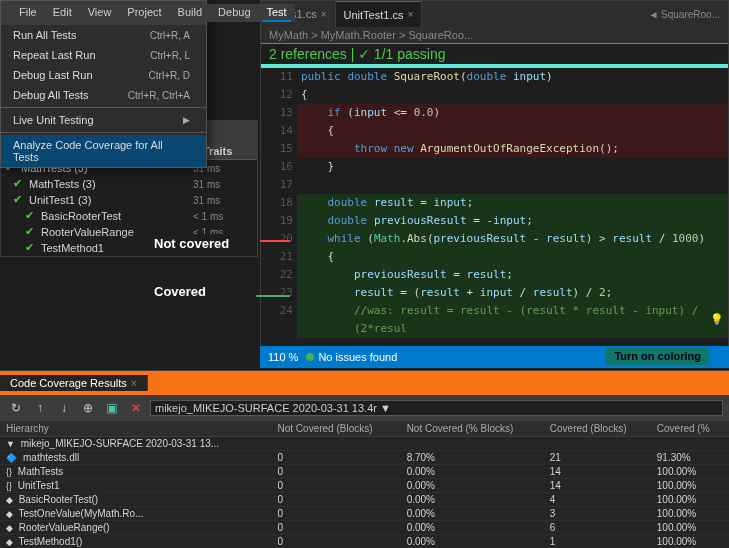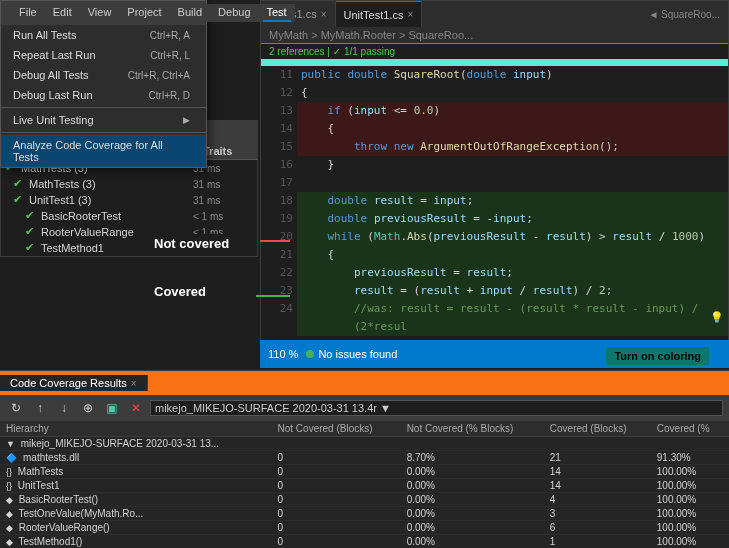--- a/index.html
+++ b/index.html
@@ -150,22 +150,22 @@
       padding: 2px 8px;
       color: #888;
       font-size: 11px;
       border-bottom: 1px solid #8b5cf6;
     }
 
     .code-info-bar {
       background: #1e1e1e;
       padding: 2px 8px;
       color: #4ec94e;
-      font-size: 10px;
-      border-bottom: 7px solid #5eead4;
+      font-size: 14px;
+      border-bottom: 4px solid #5eead4;
     }
 
     .code-body {
       display: flex;
       height: calc(100% - 82px);
       overflow: hidden;
     }
     .line-numbers {
       width: 36px;
       background: #1e1e1e;
@@ -203,21 +203,21 @@
     .fn { color: #dcdcaa; }
     .var { color: #9cdcfe; }
 
     
     .status-bar {
       position: absolute;
       bottom: 180px; left: 260px; right: 0;
       height: 22px;
       background: #007acc;
       display: flex; align-items: center;
-      padding: 14px 8px; gap: 8px;
+      padding: 8px 8px; gap: 8px;
       font-size: 11px; color: white;
     }
     .status-issues { display: flex; align-items: center; gap: 4px; }
     .status-circle { width: 8px; height: 8px; border-radius: 50%; background: #4caf50; }
 
     
     .coloring-btn {
       position: absolute;
       bottom: 183px; right: 20px;
       background: #0f766e;
@@ -359,26 +359,26 @@
   </div>
   <div class="menu-item">
     <span>Run All Tests</span>
     <span class="shortcut">Ctrl+R, A</span>
   </div>
   <div class="menu-item">
     <span>Repeat Last Run</span>
     <span class="shortcut">Ctrl+R, L</span>
   </div>
   <div class="menu-item">
+    <span>Debug Last Run</span>
+    <span class="shortcut">Ctrl+R, D</span>
+  </div>
+  <div class="menu-item">
     <span>Debug All Tests</span>
     <span class="shortcut">Ctrl+R, Ctrl+A</span>
-  </div>
-  <div class="menu-item">
-    <span>Debug Last Run</span>
-    <span class="shortcut">Ctrl+R, D</span>
   </div>
   <div class="menu-separator"></div>
   <div class="menu-item has-arrow">
     <span>Live Unit Testing</span>
   </div>
   <div class="menu-separator"></div>
   <div class="menu-item highlighted">
     <span>Analyze Code Coverage for All Tests</span>
   </div>
 </div>

